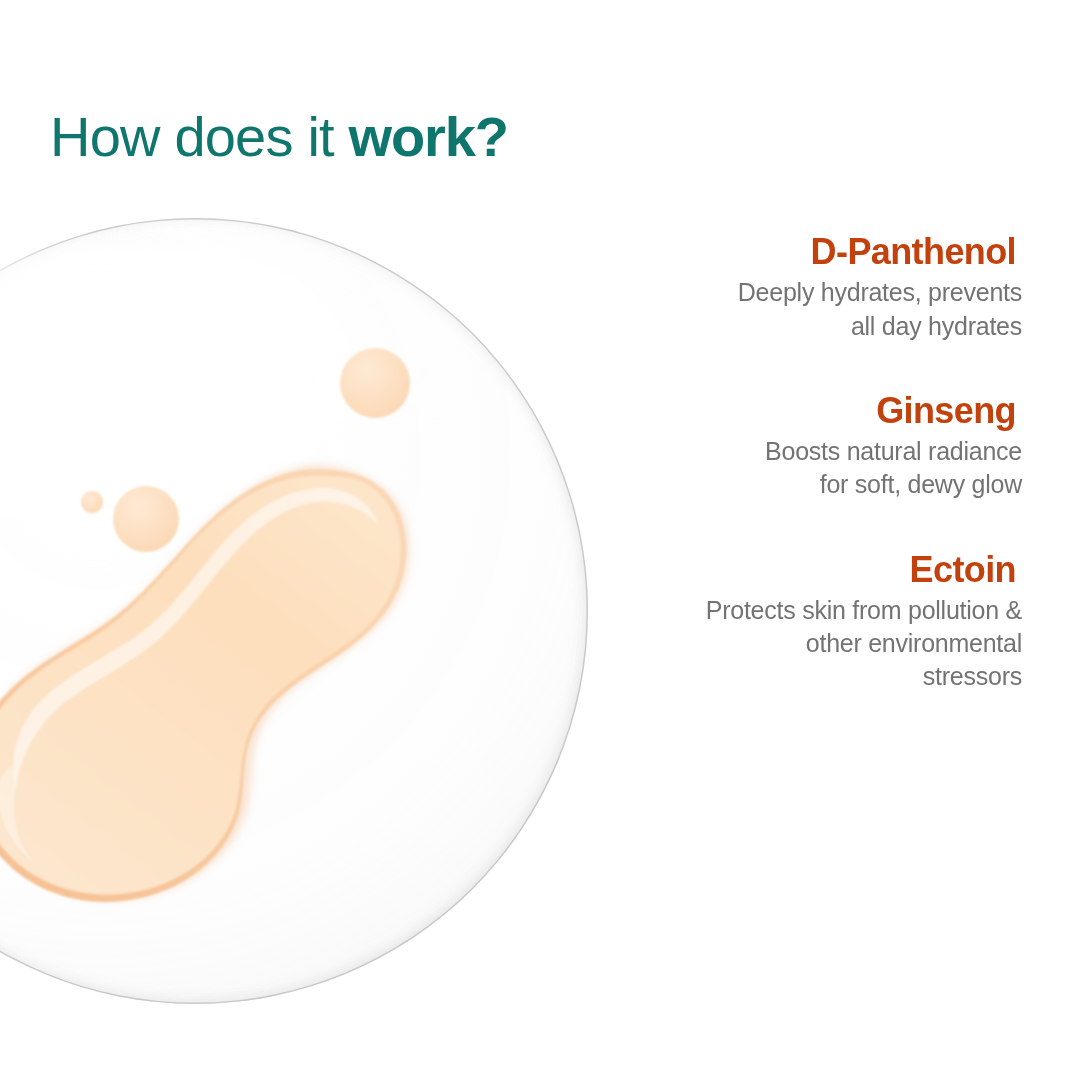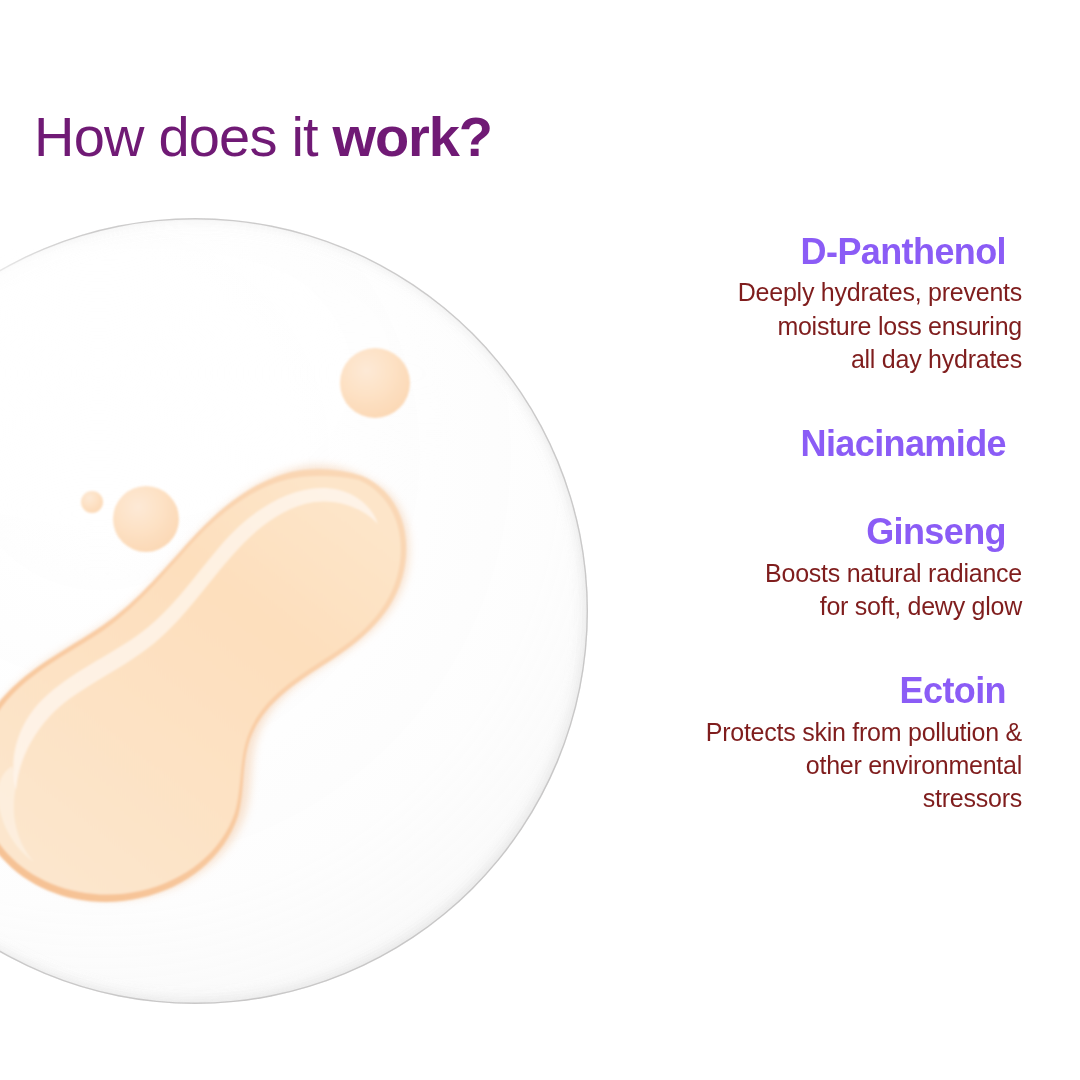--- a/index.html
+++ b/index.html
@@ -14,27 +14,27 @@
     background: #ffffff;
     overflow: hidden;
     font-family: "Liberation Sans", sans-serif;
     color: #111111;
     -webkit-font-smoothing: antialiased;
   }
 
   
   .page-heading {
     position: absolute;
-    left: 34px;
+    left: 50px;
     top: 68px;
     font-size: 56px;
     line-height: 1.12;
     font-weight: 400;
     letter-spacing: -0.8px;
-    color: #701a75;
+    color: #0f766e;
     white-space: nowrap;
   }
   .page-heading .strong {
     font-weight: 700;
     letter-spacing: -1.1px;
   }
 
   
   .product-visual {
     position: absolute;
@@ -106,29 +106,29 @@
     width: 430px;
     text-align: right;
   }
   .ingredient { margin-bottom: 48px; }
   .ingredient:last-child { margin-bottom: 0; }
   .ingredient-name {
     font-size: 36px;
     font-weight: 700;
     letter-spacing: -0.6px;
     line-height: 1.12;
-    color: #8b5cf6;
-    margin: 0 16px 4px 0;
+    color: #c2410c;
+    margin: 0 6px 4px 0;
   }
   .ingredient-desc {
     font-size: 25px;
     font-weight: 400;
     line-height: 1.33;
     letter-spacing: -0.25px;
-    color: #7f1d1d;
+    color: #737373;
     margin: 0;
   }
   .ingredient-desc .line { display: block; }
 </style>
 </head>
 <body>
 
 <div id="page">
 
   <h1 class="page-heading"><span>How does it </span><span class="strong">work?</span></h1>
@@ -237,27 +237,25 @@
       </svg>
     </div>
   </div>
 
   <div class="ingredients">
 
     <div class="ingredient">
       <div class="ingredient-name">D-Panthenol</div>
       <div class="ingredient-desc">
         <span class="line">Deeply hydrates, prevents</span>
-        <span class="line">moisture loss ensuring</span>
         <span class="line">all day hydrates</span>
       </div>
     </div>
 
     <div class="ingredient">
-      <div class="ingredient-name">Niacinamide</div>
     </div>
 
     <div class="ingredient">
       <div class="ingredient-name">Ginseng</div>
       <div class="ingredient-desc">
         <span class="line">Boosts natural radiance</span>
         <span class="line">for soft, dewy glow</span>
       </div>
     </div>
 

